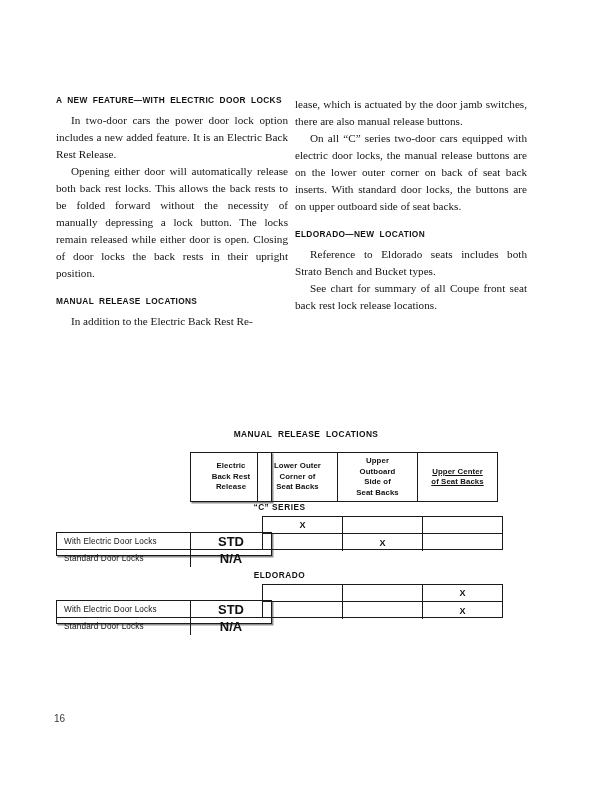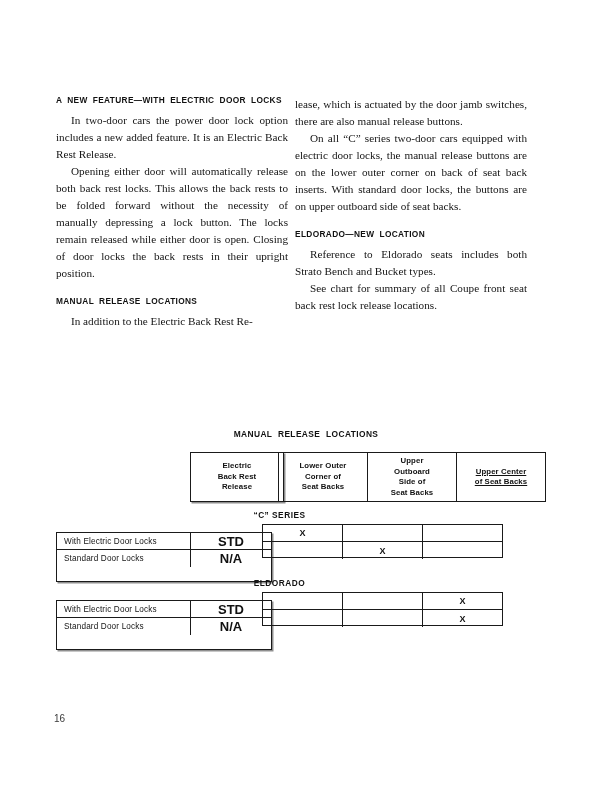--- a/index.html
+++ b/index.html
@@ -94,34 +94,34 @@
   }
 
   .hdr-row {
     position: relative;
     height: 50px;
   }
   .hdr-left-box {
     position: absolute;
     left: 134px;
     top: 0;
-    width: 94px;
+    width: 82px;
     height: 50px;
     border: 1px solid #1a1a1a;
     box-shadow: 1.5px 1.5px 0 0 #8f8f8f;
     box-sizing: border-box;
     display: flex;
     align-items: center;
     justify-content: center;
   }
   .hdr-right-box {
     position: absolute;
-    left: 222px;
+    left: 201px;
     top: 0;
-    width: 268px;
+    width: 241px;
     height: 50px;
     border: 1px solid #1a1a1a;
     box-sizing: border-box;
     display: flex;
     justify-content: space-between;
   }
   .hdr-cell {
     flex: 1 1 0;
     display: flex;
     align-items: center;
@@ -144,31 +144,31 @@
   .group-title {
     width: 447px;
     text-align: center;
     font-family: "Liberation Sans", sans-serif;
     font-weight: bold;
     font-size: 8.3px;
     letter-spacing: 0.5px;
     color: #111111;
   }
 
-  .grp { position: relative; margin-top: 8px; }
+  .grp { position: relative; }
   .data-block {
     position: relative;
     height: 34px;
   }
   .blk-left {
     position: absolute;
     left: 0;
-    top: 8px;
+    top: 16px;
     width: 216px;
-    height: 50px;
+    height: 24px;
     border: 1px solid #1a1a1a;
     box-shadow: 1.5px 1.5px 0 0 #8f8f8f;
     box-sizing: border-box;
     text-align: center;
   }
   .blk-right {
     position: absolute;
     left: 206px;
     top: 0;
     width: 241px;

